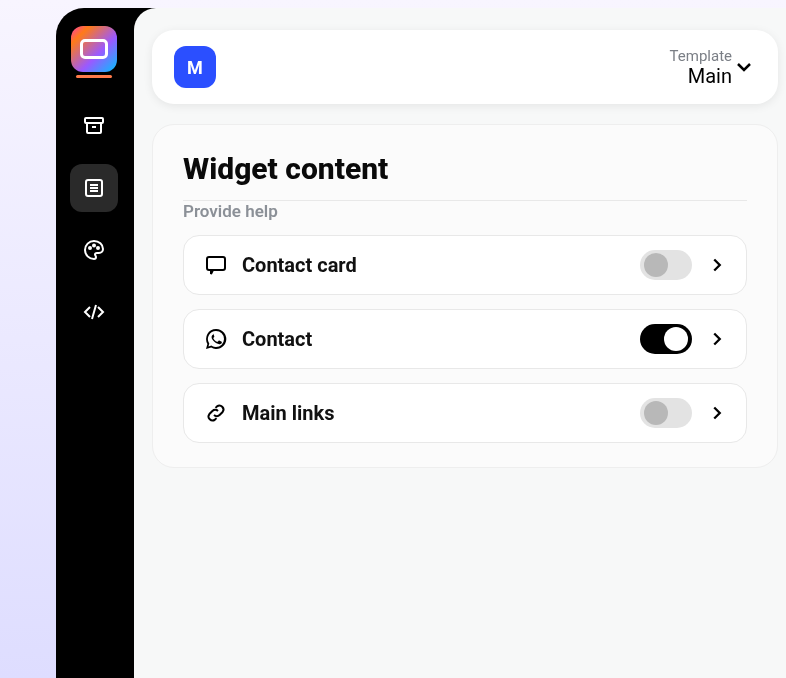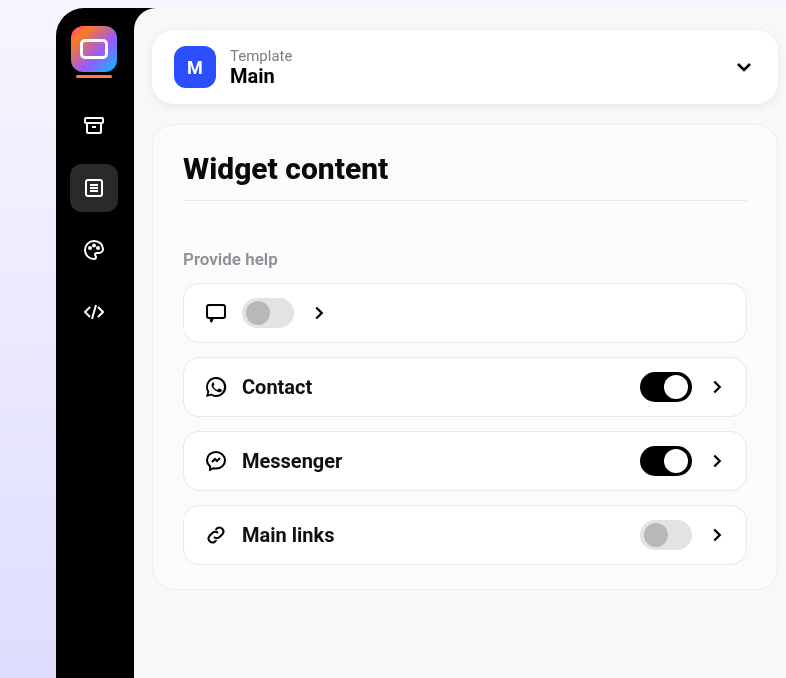--- a/index.html
+++ b/index.html
@@ -98,23 +98,23 @@
       background: #2b4fff;
       border-radius: 12px;
       color: #fff;
       font-weight: 700;
       font-size: 18px;
       display: flex;
       align-items: center;
       justify-content: center;
       margin-right: 14px;
     }
-    .template-labels { flex: 1; }
+    .template-labels { flex: 1; text-align: right; }
     .template-eyebrow { color: #7b7f86; font-size: 15px; }
-    .template-name { color: #000; font-size: 20px; font-weight: 700; line-height: 1.1; }
+    .template-name { color: #000; font-size: 20px; font-weight: 400; line-height: 1.1; }
     .chev { width: 24px; height: 24px; }
 
     .content-card {
       margin: 20px 18px 0 18px;
       background: #fbfbfb;
       border: 1px solid #eee;
       border-radius: 22px;
       padding: 26px 30px 10px 30px;
     }
     .content-title {
@@ -122,21 +122,20 @@
       font-weight: 800;
       color: #0a0a0a;
       padding-bottom: 14px;
       border-bottom: 1px solid #e8e8e8;
     }
     .section-label {
       color: #8b9097;
       font-size: 17px;
       font-weight: 600;
       margin-bottom: 14px;
-      margin-top: 48px;
     }
     .row {
       background: #fff;
       border: 1px solid #e8e8e8;
       border-radius: 16px;
       display: flex;
       align-items: center;
       padding: 14px 18px;
       margin-bottom: 14px;
       cursor: pointer;
@@ -231,49 +230,35 @@
       <div class="content-title">Widget content</div>
       <div class="section-label">Provide help</div>
       <div id="rows">
           <div class="row">
             <div class="row-icon">
               <svg width="24" height="24" viewBox="0 0 24 24" fill="none" stroke="#000" stroke-width="2">
                 <rect x="3" y="4" width="18" height="13" rx="2"></rect>
                 <path d="M9 17l-2 4v-4"></path>
               </svg>
             </div>
+            <div class="row-label">Contact card</div>
             <div class="toggle off">
               <div class="toggle-knob"></div>
             </div>
             <svg class="row-chev" viewBox="0 0 24 24" fill="none" stroke="#000" stroke-width="2.5">
               <path d="M9 6l6 6-6 6"></path>
             </svg>
           </div>
           <div class="row">
             <div class="row-icon">
               <svg width="24" height="24" viewBox="0 0 24 24" fill="#000">
                 <path d="M12 2a10 10 0 0 0-8.6 15L2 22l5.2-1.4A10 10 0 1 0 12 2zm0 2a8 8 0 1 1 0 16 8 8 0 0 1-4-1.1l-.5-.3-3 .8.8-2.9-.3-.5A8 8 0 0 1 12 4zm-2.8 3.8c-.2 0-.5 0-.7.3-.3.3-.9.9-.9 2.1s.9 2.5 1 2.6c.1.2 1.8 2.8 4.4 3.8 2.1.8 2.6.7 3 .6.5-.1 1.5-.6 1.7-1.2.2-.6.2-1.1.1-1.2-.1-.1-.3-.2-.6-.3l-1.9-.9c-.3-.1-.5-.2-.7.1l-.8 1c-.1.2-.3.2-.5.1-.3-.1-1.2-.4-2.3-1.4-.8-.8-1.4-1.7-1.6-2-.1-.3 0-.4.1-.6l.5-.6c.1-.2.2-.3.3-.5.1-.2 0-.4 0-.5l-.8-2c-.2-.4-.4-.4-.6-.4z"></path>
               </svg>
             </div>
             <div class="row-label">Contact</div>
-            <div class="toggle on">
-              <div class="toggle-knob"></div>
-            </div>
-            <svg class="row-chev" viewBox="0 0 24 24" fill="none" stroke="#000" stroke-width="2.5">
-              <path d="M9 6l6 6-6 6"></path>
-            </svg>
-          </div>
-          <div class="row">
-            <div class="row-icon">
-              <svg width="24" height="24" viewBox="0 0 24 24" fill="none" stroke="#000" stroke-width="2">
-                <path d="M12 3c-5 0-9 3.6-9 8.1 0 2.5 1.2 4.8 3.1 6.3v3.4l3-1.6c.9.2 1.9.4 2.9.4 5 0 9-3.6 9-8.1S17 3 12 3z"></path>
-                <path d="M8 13l3-3 2 2 3-3" stroke-width="2"></path>
-              </svg>
-            </div>
-            <div class="row-label">Messenger</div>
             <div class="toggle on">
               <div class="toggle-knob"></div>
             </div>
             <svg class="row-chev" viewBox="0 0 24 24" fill="none" stroke="#000" stroke-width="2.5">
               <path d="M9 6l6 6-6 6"></path>
             </svg>
           </div>
           <div class="row">
             <div class="row-icon">
               <svg width="24" height="24" viewBox="0 0 24 24" fill="none" stroke="#000" stroke-width="2">

